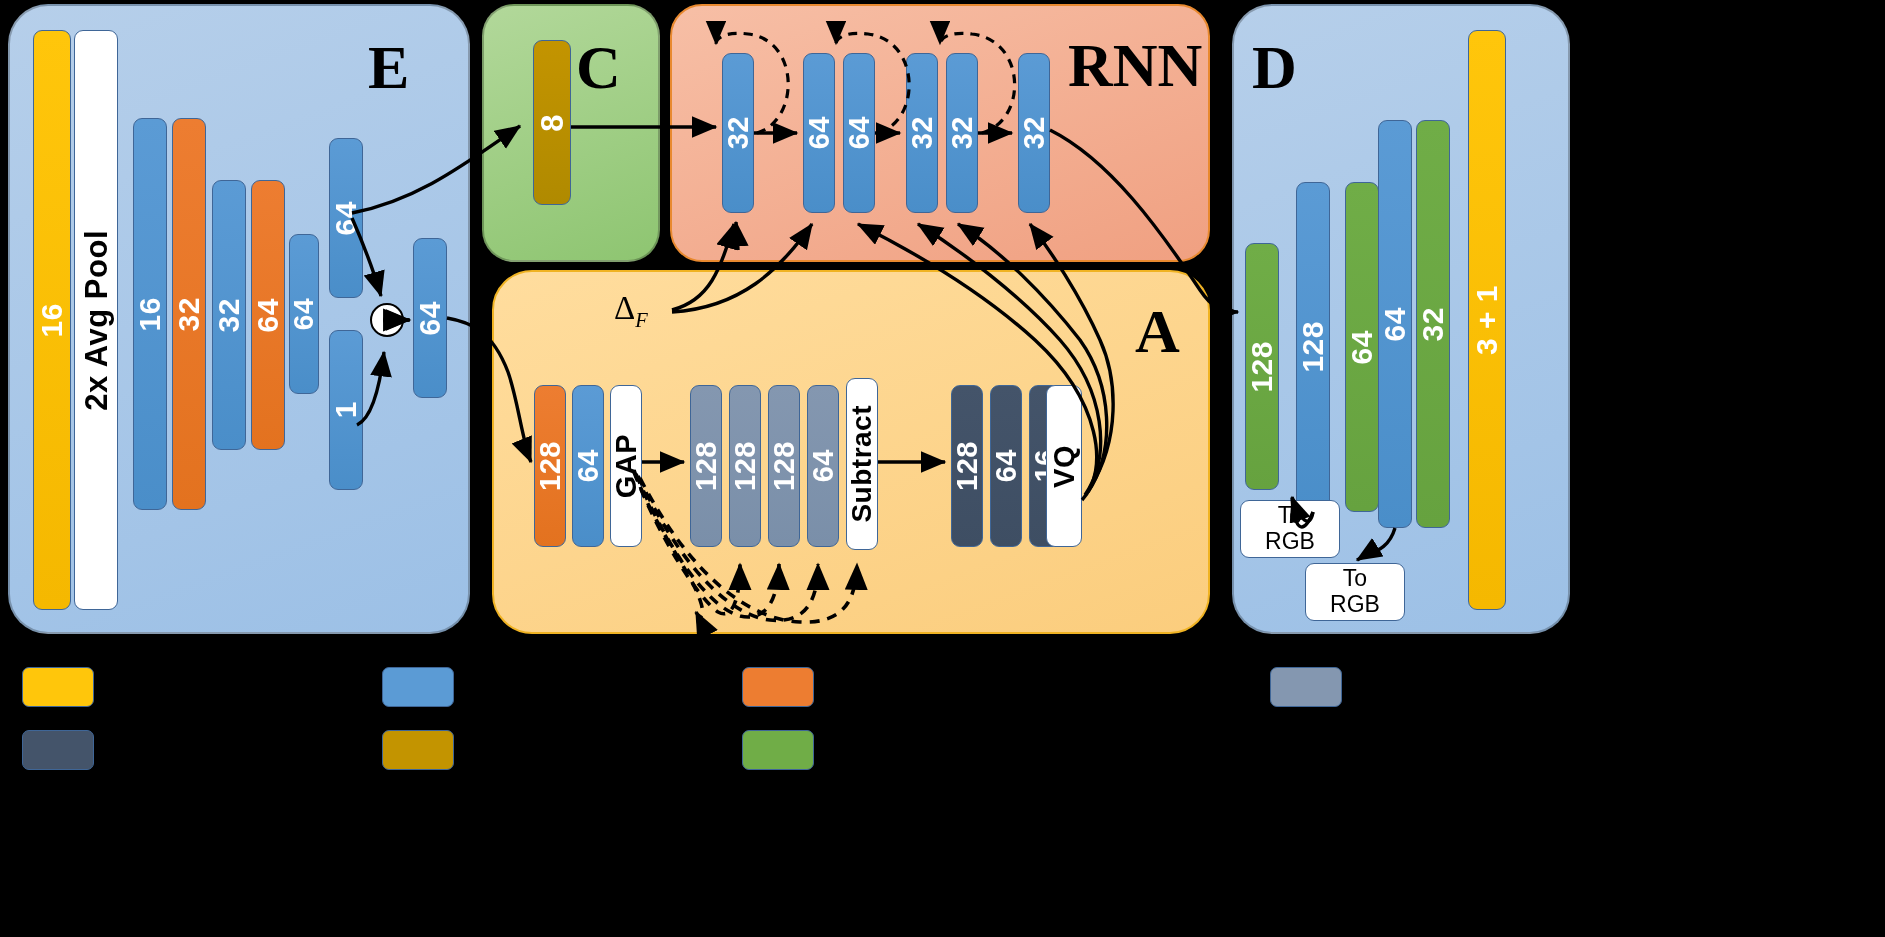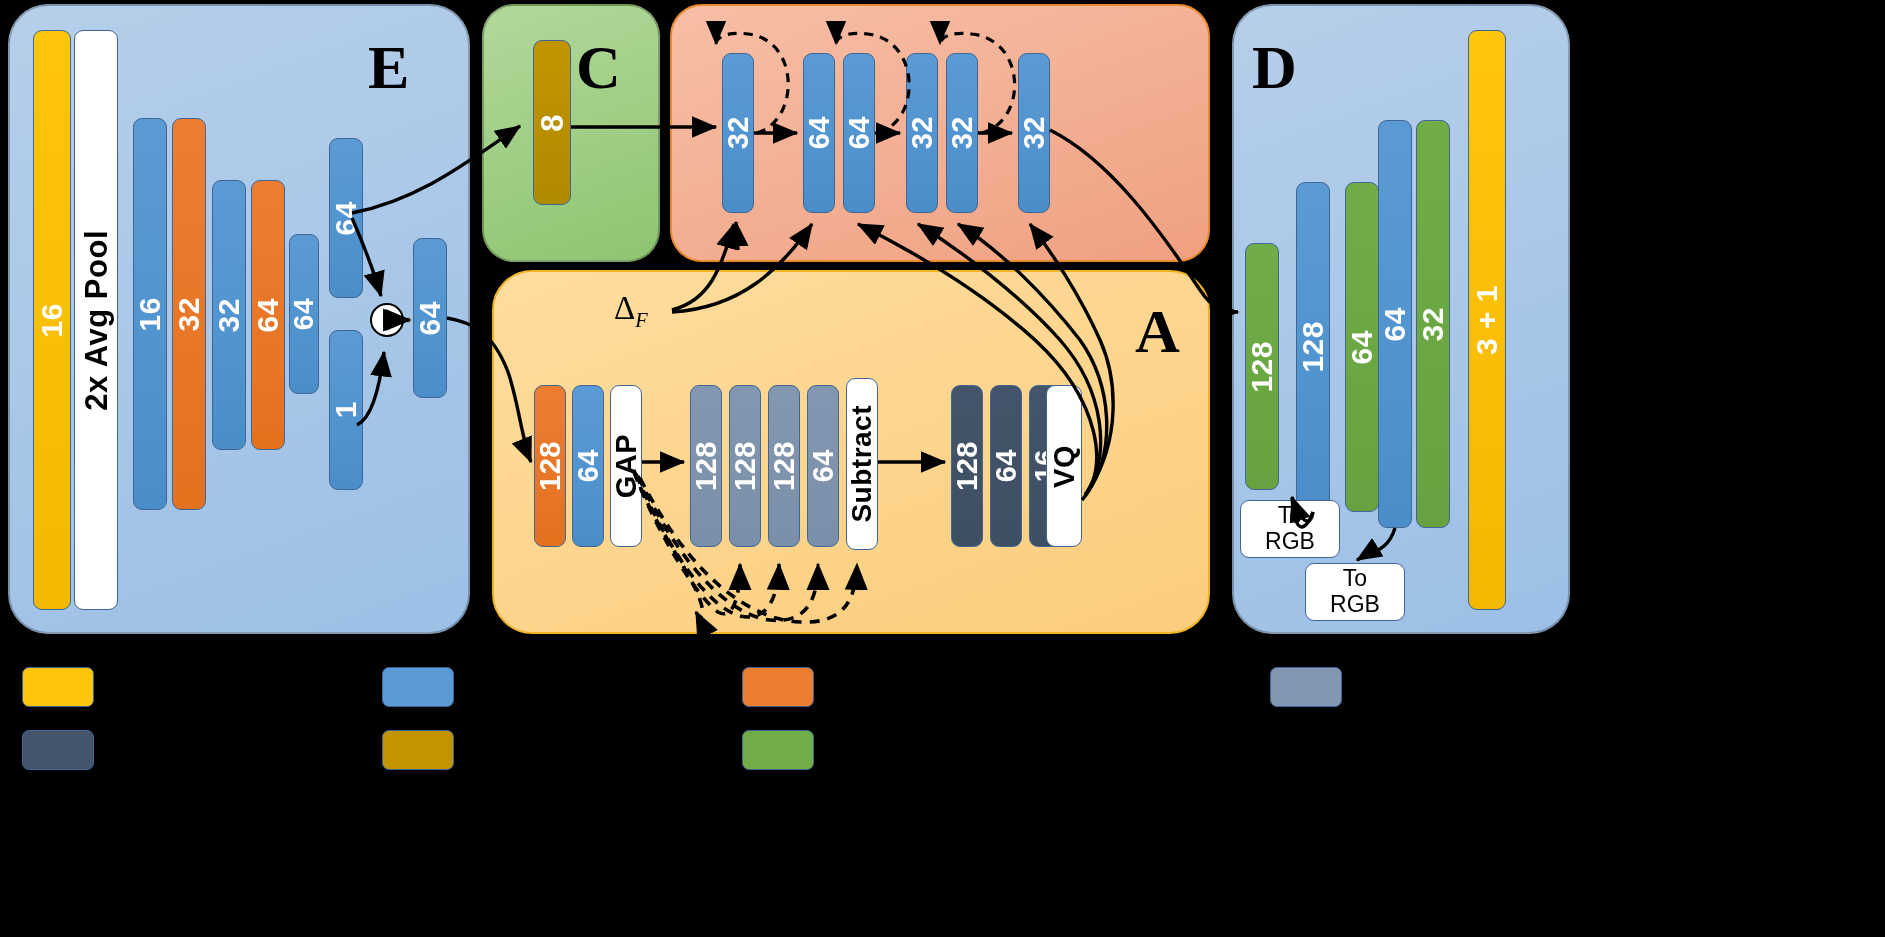--- a/index.html
+++ b/index.html
@@ -136,20 +136,21 @@
 <div id="stage">
 
   <div class="panel panel-E" style="left:8px; top:4px; width:462px; height:630px;"></div>
   <div class="panel panel-C" style="left:482px; top:4px; width:178px; height:258px; border-radius:32px;"></div>
   <div class="panel panel-RNN" style="left:670px; top:4px; width:540px; height:258px; border-radius:32px;"></div>
   <div class="panel panel-A" style="left:492px; top:270px; width:718px; height:364px;"></div>
   <div class="panel panel-D" style="left:1232px; top:4px; width:338px; height:630px;"></div>
 
   <div class="panel-title" style="left:368px; top:36px; font-size:62px;">E</div>
   <div class="panel-title" style="left:576px; top:36px; font-size:62px;">C</div>
+  <div class="panel-title" style="left:1068px; top:34px; font-size:62px;">RNN</div>
   <div class="panel-title" style="left:1135px; top:300px; font-size:62px;">A</div>
   <div class="panel-title" style="left:1252px; top:36px; font-size:62px;">D</div>
 
   <div class="bar c-yellow txt-w" style="left:33px; top:30px; width:38px; height:580px;">
     <span style="font-size:30px;">16</span>
   </div>
   <div class="bar c-white txt-k" style="left:74px; top:30px; width:44px; height:580px;">
     <span style="font-size:31px;">2x Avg Pool</span>
   </div>
   <div class="bar c-blue txt-w" style="left:133px; top:118px; width:34px; height:392px;">

